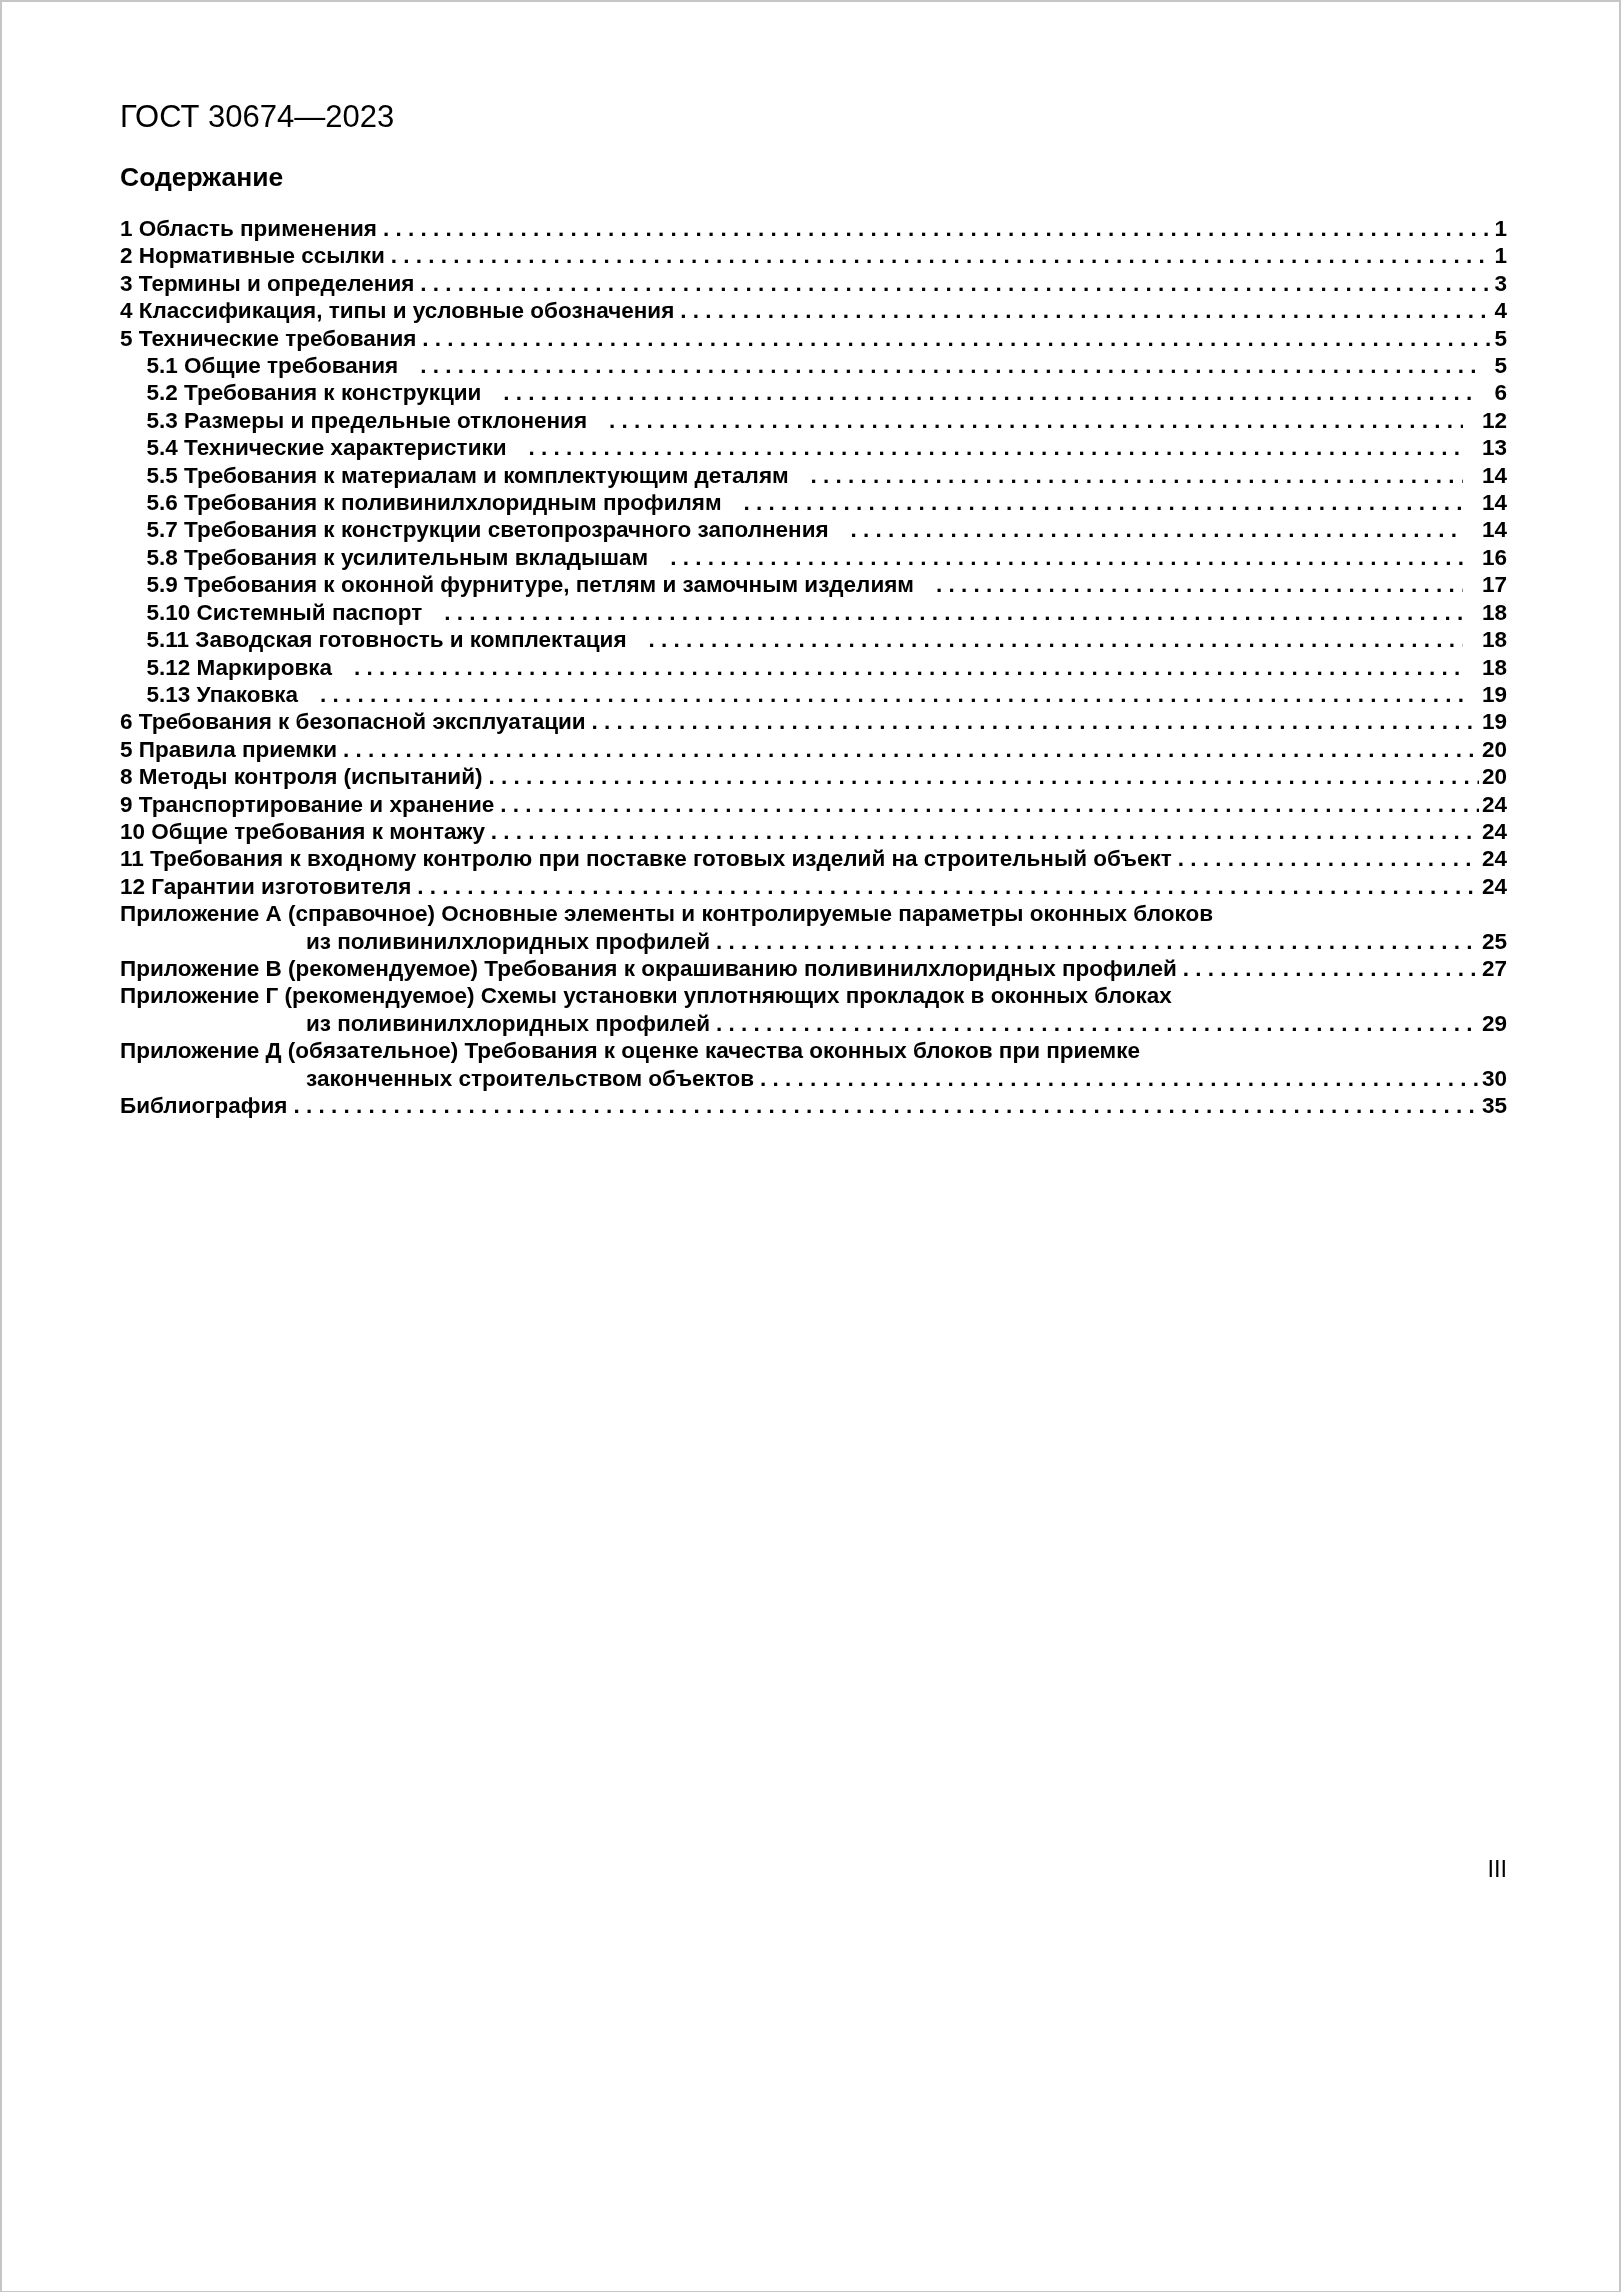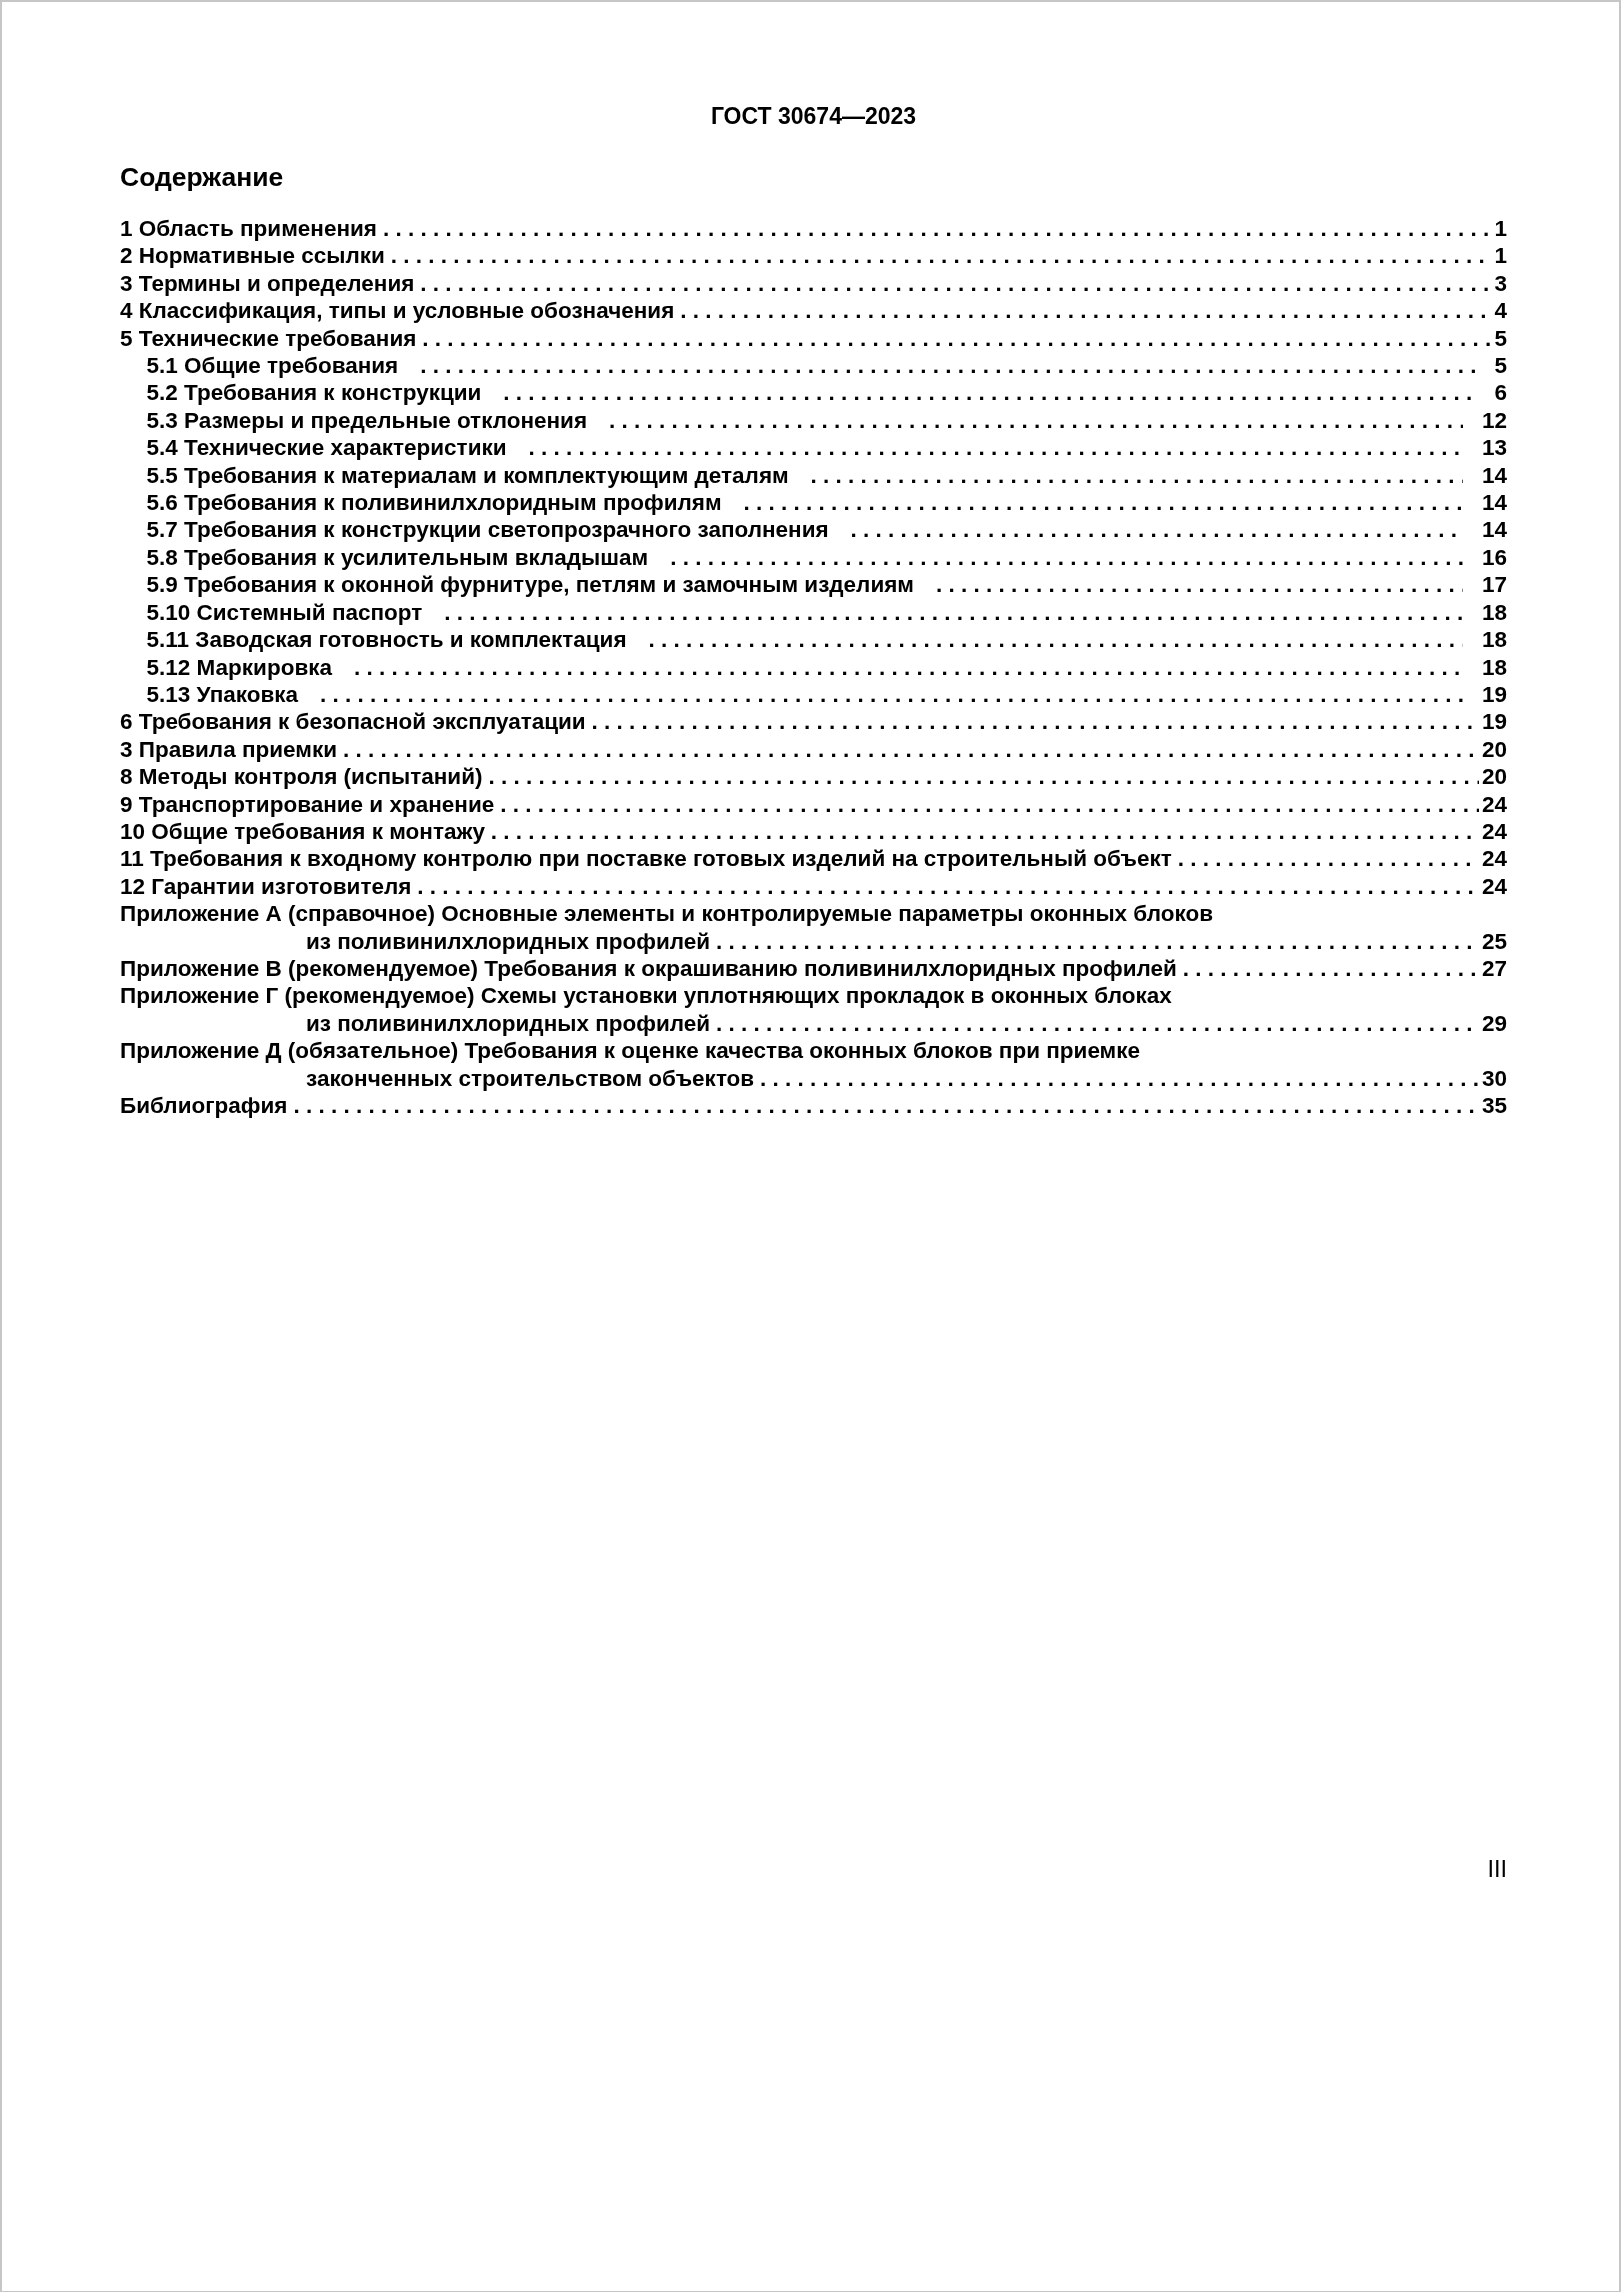--- a/index.html
+++ b/index.html
@@ -17,23 +17,23 @@
     overflow: hidden;
   }
   .content {
     position: absolute;
     left: 118px;
     right: 112px;
     top: 0;
   }
   .doc-header {
     padding-top: 102px;
-    text-align: center;
-    font-size: 23px;
-    font-weight: bold;
+    text-align: left;
+    font-size: 31px;
+    font-weight: normal;
     line-height: 25.5px;
   }
   .toc-title {
     margin-top: 33px;
     text-align: left;
     font-size: 26.5px;
     font-weight: bold;
     line-height: 29px;
   }
   .toc-list {
@@ -216,21 +216,21 @@
         </div>
         <div class="toc-entry">
           <div class="toc-row">
             <span class="toc-text">6 Требования к безопасной эксплуатации</span>
             <span class="toc-leader"></span>
             <span class="toc-page">19</span>
           </div>
         </div>
         <div class="toc-entry">
           <div class="toc-row">
-            <span class="toc-text">3 Правила приемки</span>
+            <span class="toc-text">5 Правила приемки</span>
             <span class="toc-leader"></span>
             <span class="toc-page">20</span>
           </div>
         </div>
         <div class="toc-entry">
           <div class="toc-row">
             <span class="toc-text">8 Методы контроля (испытаний)</span>
             <span class="toc-leader"></span>
             <span class="toc-page">20</span>
           </div>

